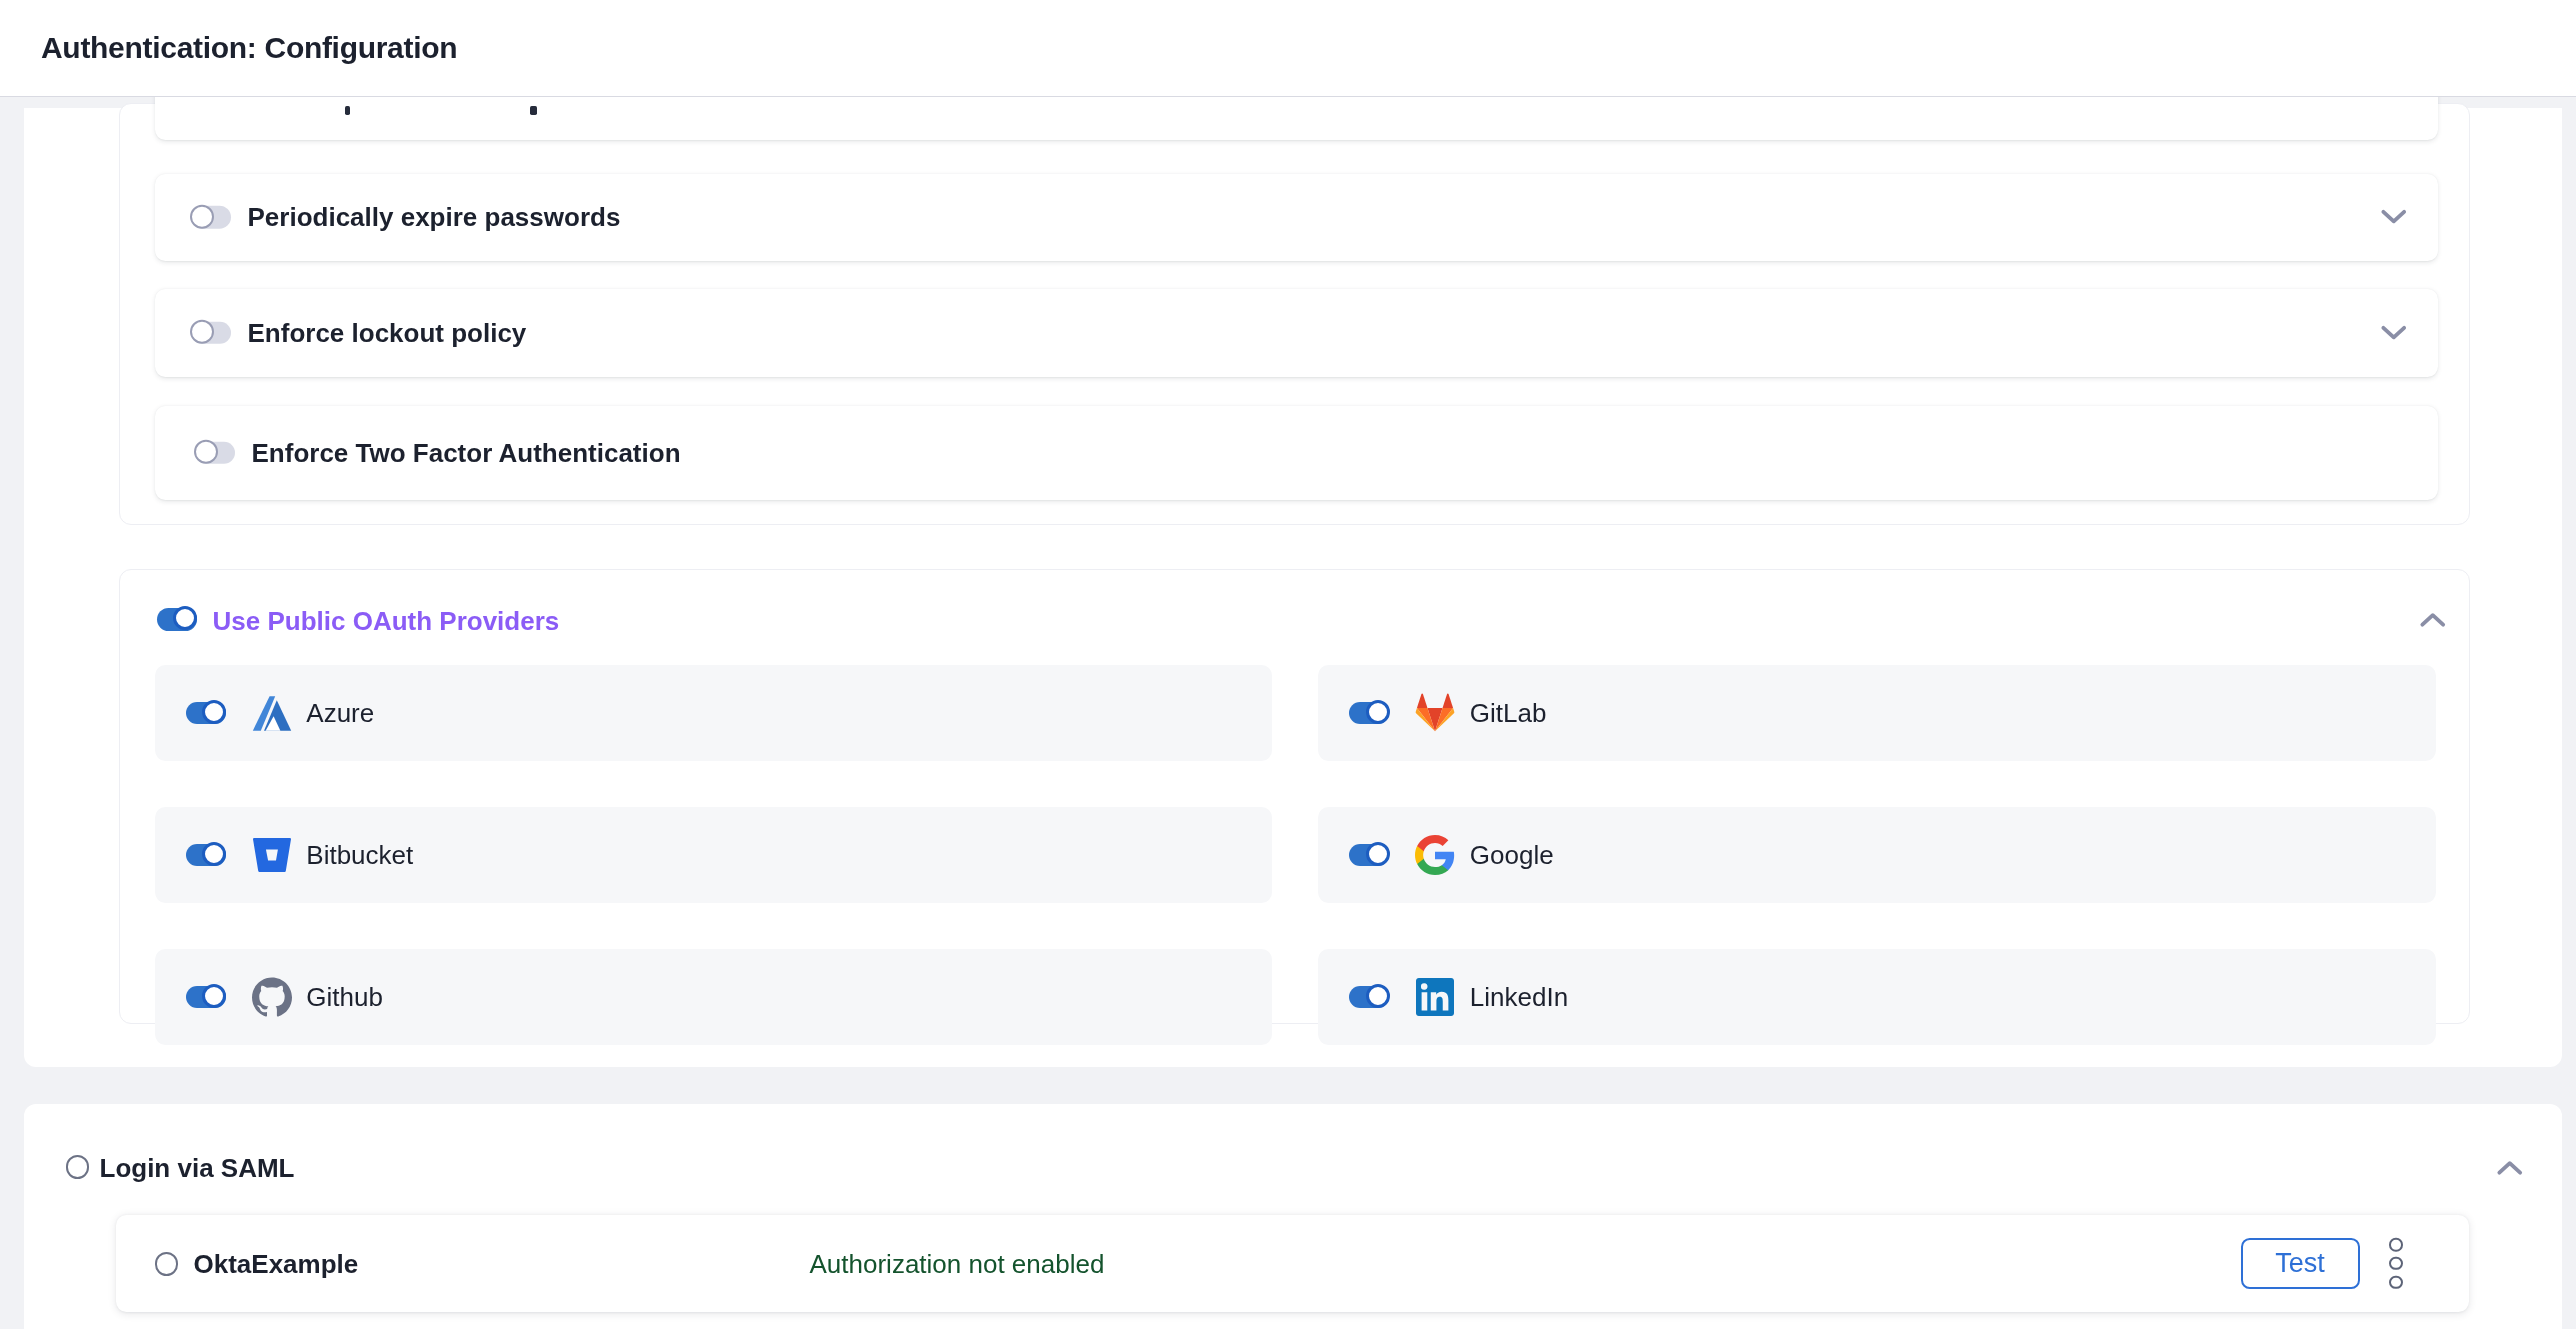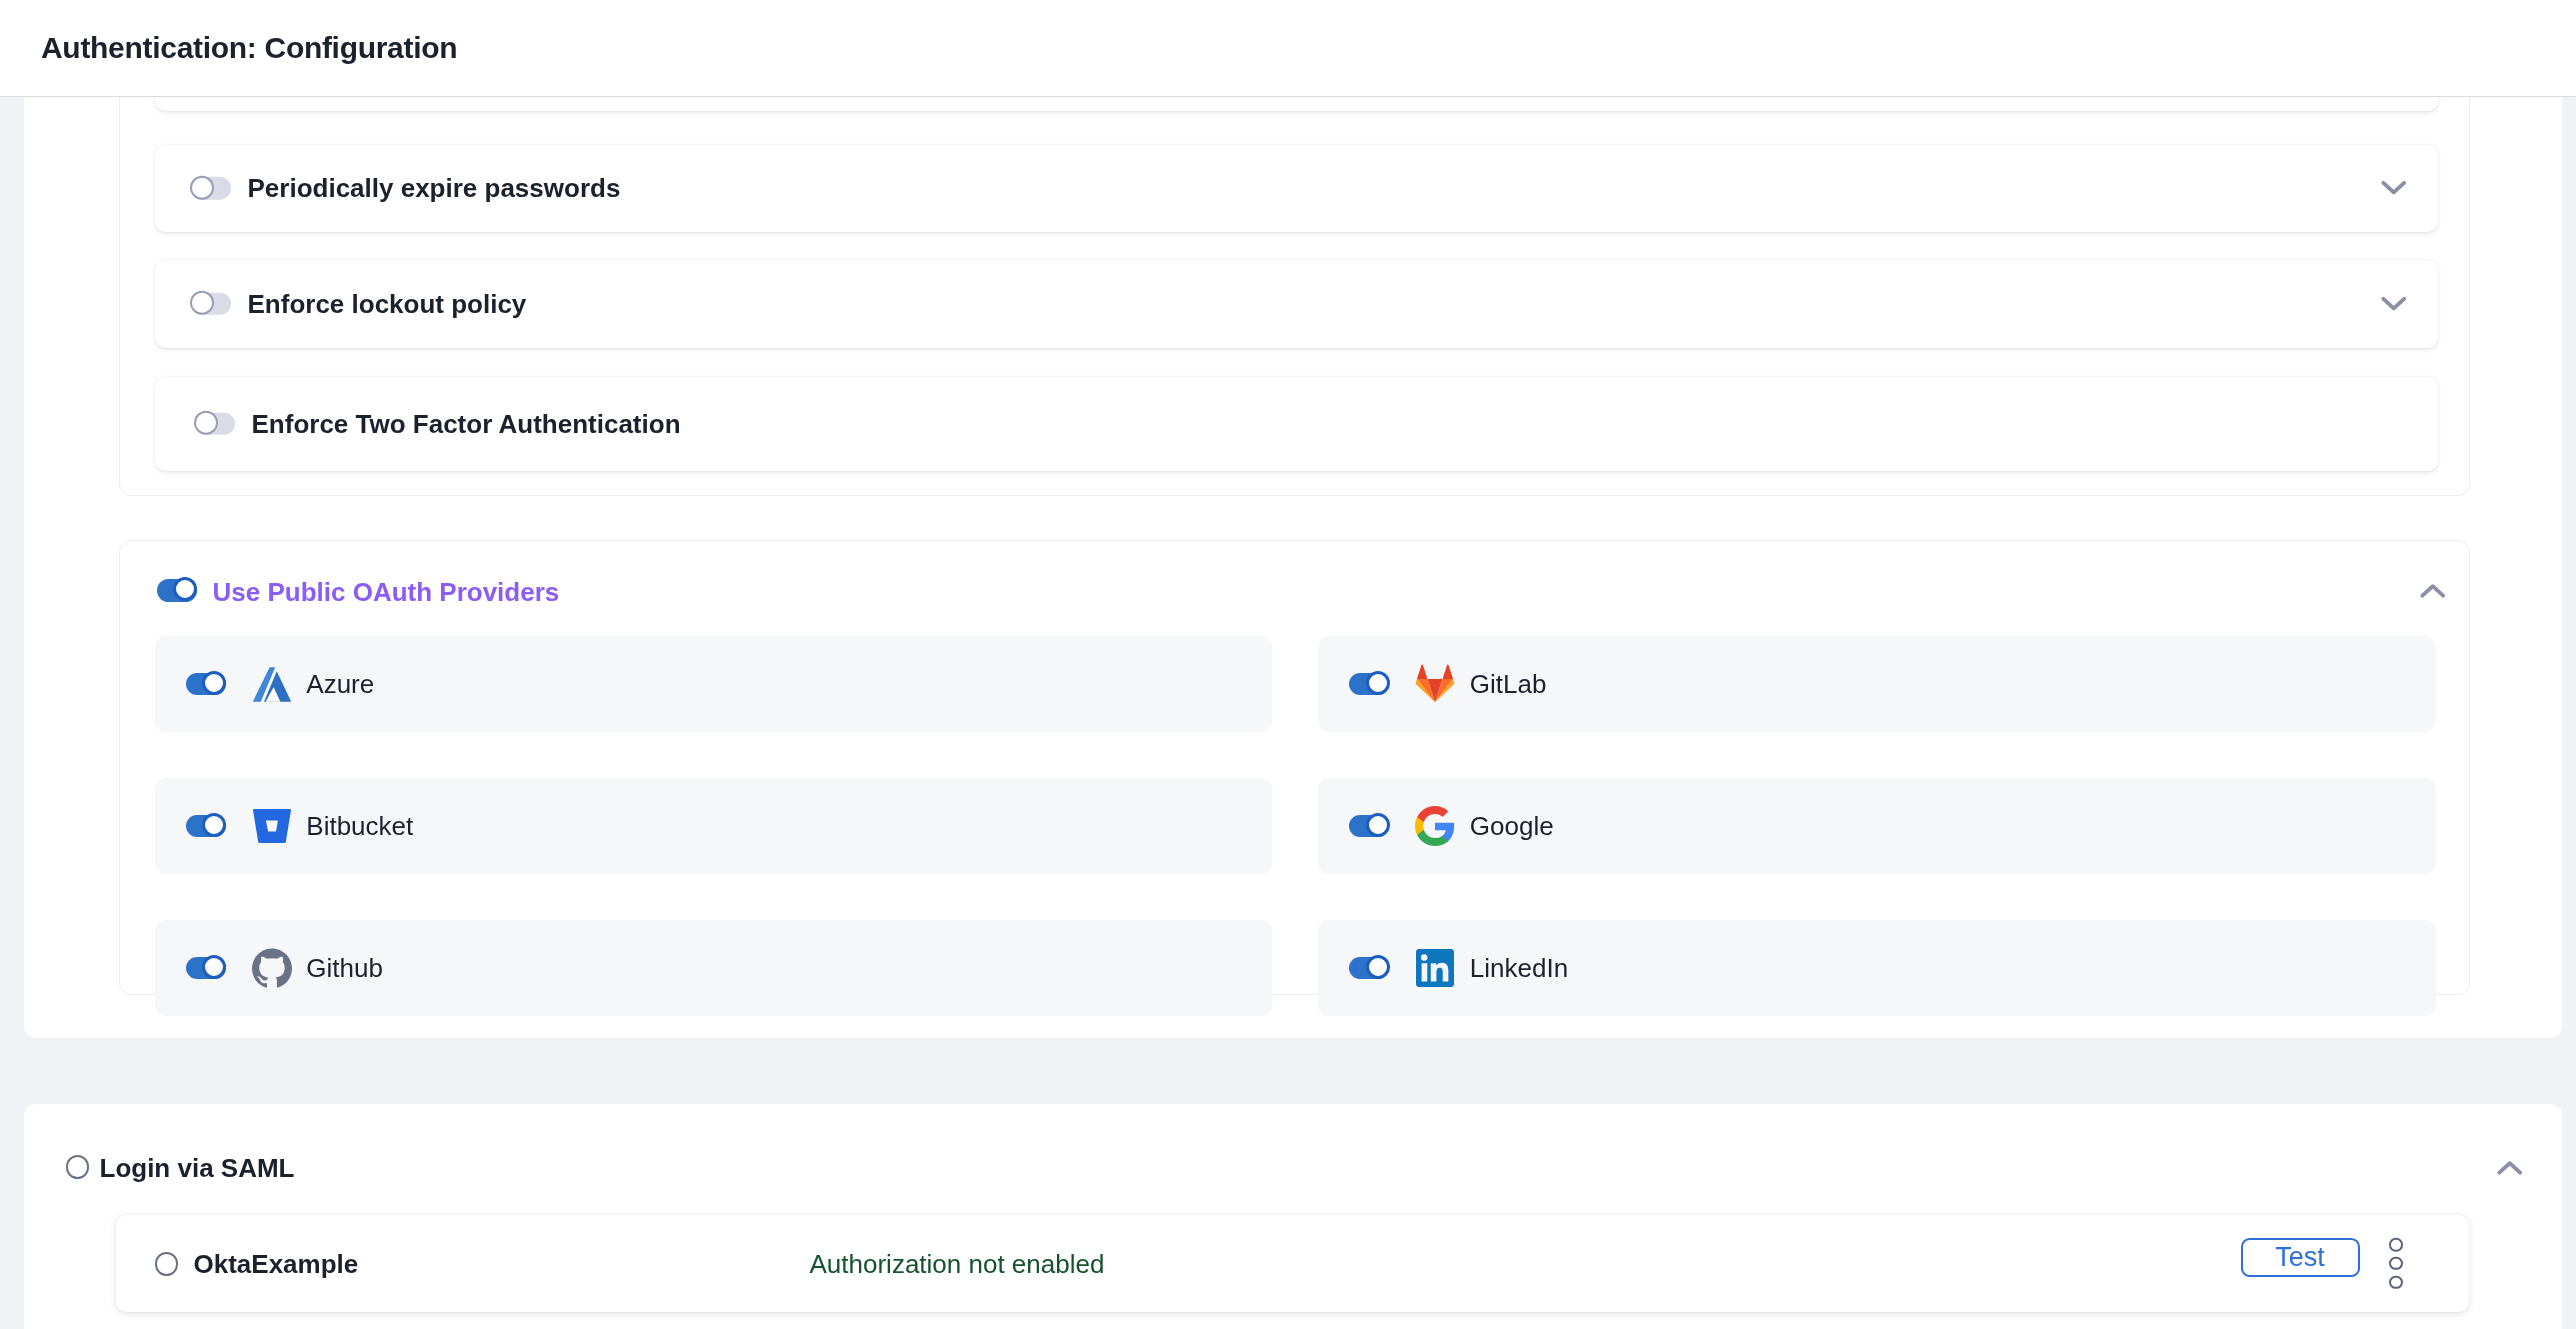--- a/index.html
+++ b/index.html
@@ -16,21 +16,21 @@
   .topbar{
     left:0;top:0;width:2576px;height:96px;background:#ffffff;
     border-bottom:1.7px solid #d9dae2;z-index:50;
     display:flex;align-items:center;
   }
   .topbar h1{
     margin:0 0 0 41px;font-size:30px;font-weight:700;color:#1c212e;letter-spacing:-0.3px;
   }
 
   
-  .panel-a{left:23.5px;top:79px;width:2538px;height:959px;background:#fff;border-radius:0 0 12px 12px;}
+  .panel-a{left:23.5px;top:108px;width:2538px;height:959px;background:#fff;border-radius:0 0 12px 12px;}
   .panel-b{left:23.5px;top:1104px;width:2538px;height:235px;background:#fff;border-radius:12px 12px 0 0;}
 
   .section{position:absolute;background:#fff;border:1.7px solid #edeef3;border-radius:12px;box-sizing:border-box;}
 
   .card-row{
     position:absolute;background:#fff;border-radius:10.4px;
     box-shadow:0 1.7px 5.2px rgba(25,31,48,.09),0 0.9px 1.7px rgba(25,31,48,.05);
   }
   .vcenter{top:50%;transform:translateY(-50%);}
 
@@ -66,21 +66,21 @@
 
   
   .saml-title{position:absolute;left:76px;font-size:26px;font-weight:700;color:#1c212e;white-space:nowrap;}
   .okta-card{
     position:absolute;left:92px;top:111px;width:2353px;height:97px;background:#fff;border-radius:10.4px;
     box-shadow:0 1.7px 8.7px rgba(25,31,48,.10),0 0.9px 2.6px rgba(25,31,48,.06);
   }
   .okta-name{position:absolute;left:78px;font-size:26px;font-weight:700;color:#1c212e;white-space:nowrap;}
   .okta-status{position:absolute;left:694px;font-size:26px;font-weight:400;color:#14532d;white-space:nowrap;}
   .test-btn{
-    position:absolute;left:2125px;top:22.6px;width:119px;height:39px;
+    position:absolute;left:2125px;top:22.6px;width:119px;height:51px;
     border:2.6px solid #2e70d6;border-radius:8.7px;background:#fff;color:#2e70d6;
     font-size:27px;font-family:inherit;display:flex;align-items:center;justify-content:center;cursor:pointer;box-sizing:border-box;
   }
   .kebab{position:absolute;left:2266px;width:29.5px;display:flex;flex-direction:column;align-items:center;cursor:pointer;}
   .kebab i{display:block;width:9.6px;height:9.6px;border:2.6px solid #5d6478;border-radius:50%;margin:2.6px 0;box-sizing:content-box;}
 
   
   .desc-mark{position:absolute;width:5.2px;height:8.7px;background:#262c3b;border-radius:1.7px;top:56px;}
 </style>
 </head>

